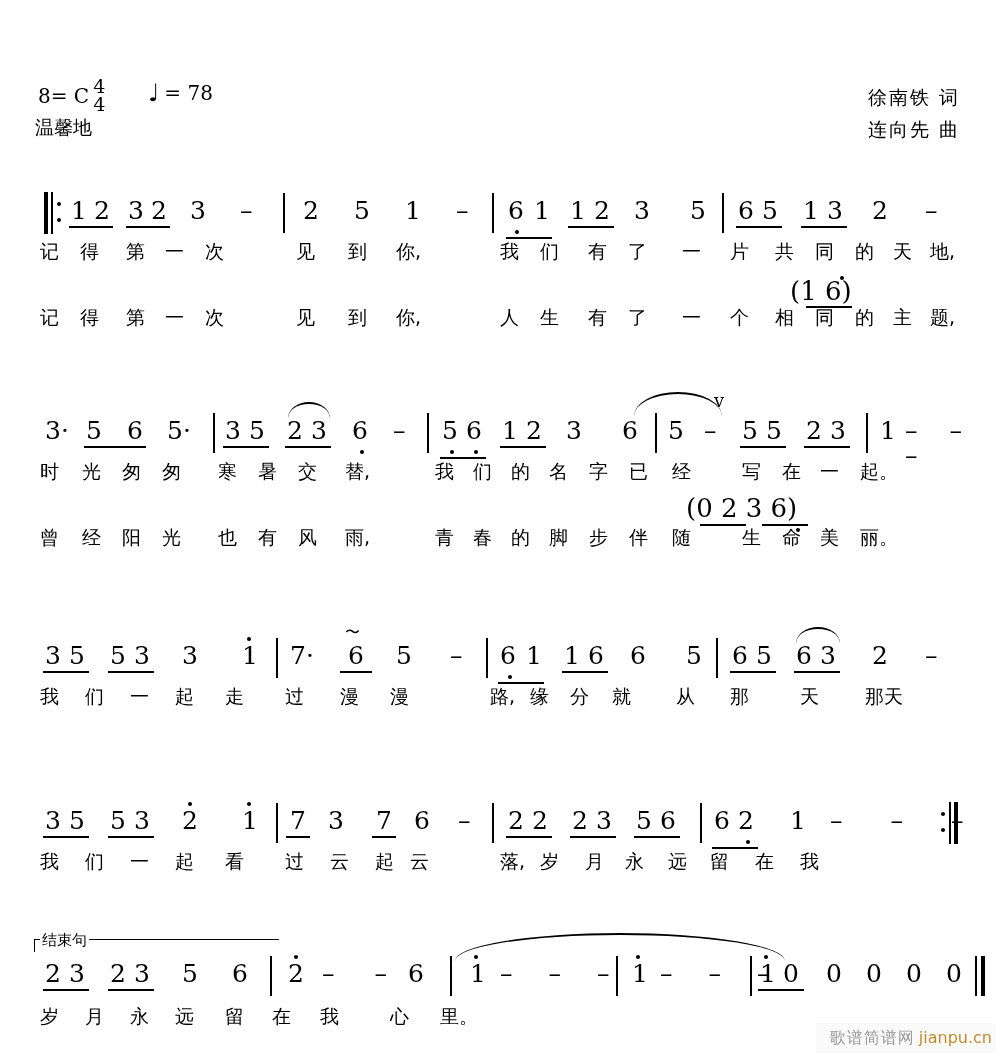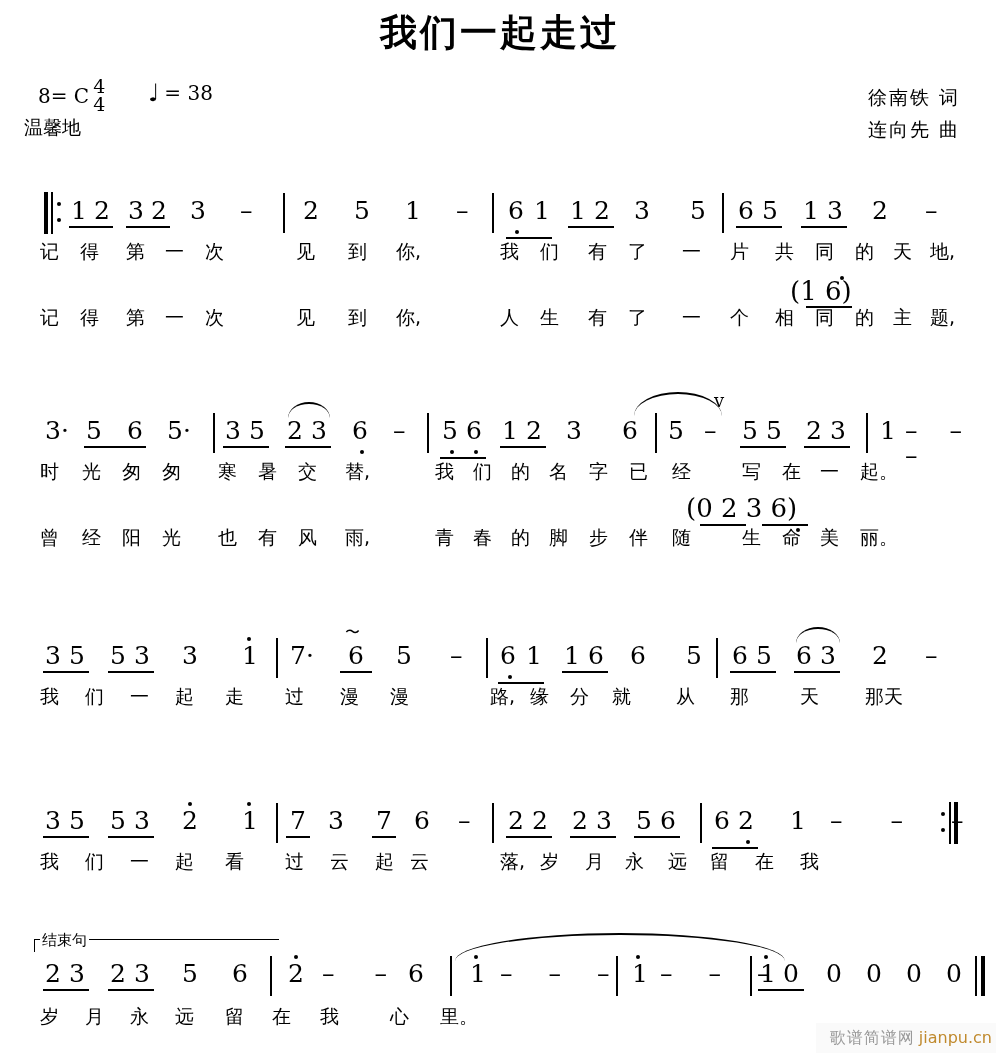--- a/index.html
+++ b/index.html
@@ -72,21 +72,21 @@
     white-space: nowrap;
   }
   .tempo .qnote {
     font-size: 24px;
     position: relative;
     top: 1px;
     margin-right: 5px;
   }
   .mood {
     position: absolute;
-    left: 24px;
+    left: 35px;
     top: 115px;
     font-family: "DejaVu Sans", sans-serif;
     font-size: 19px;
   }
   .credit1 {
     position: absolute;
     right: 40px;
     top: 85px;
     font-family: "DejaVu Sans", sans-serif;
     font-size: 19px;
@@ -229,27 +229,26 @@
     width: 180px;
     height: 30px;
     background: rgba(240,240,240,0.35);
   }
 </style>
 </head>
 <body>
 
 <div class="sheet">
 
-  <div class="title">我们一起走过</div>
 
   <div class="keysig">
     <span>8= C</span><span class="frac"><span class="num">4</span><span class="den">4</span></span>
   </div>
   <div class="tempo">
-    <span class="qnote">♩</span><span>=  38</span>
+    <span class="qnote">♩</span><span>=  78</span>
   </div>
   <div class="mood">温馨地</div>
   <div class="credit1">徐南铁  词</div>
   <div class="credit2">连向先  曲</div>
 
   <div class="row" style="top:180px; height:160px;">
 
     <div class="repeat-start" style="left:44px; top:12px; height:42px;">
       <div class="thick"></div>
         <div class="thin"></div>

